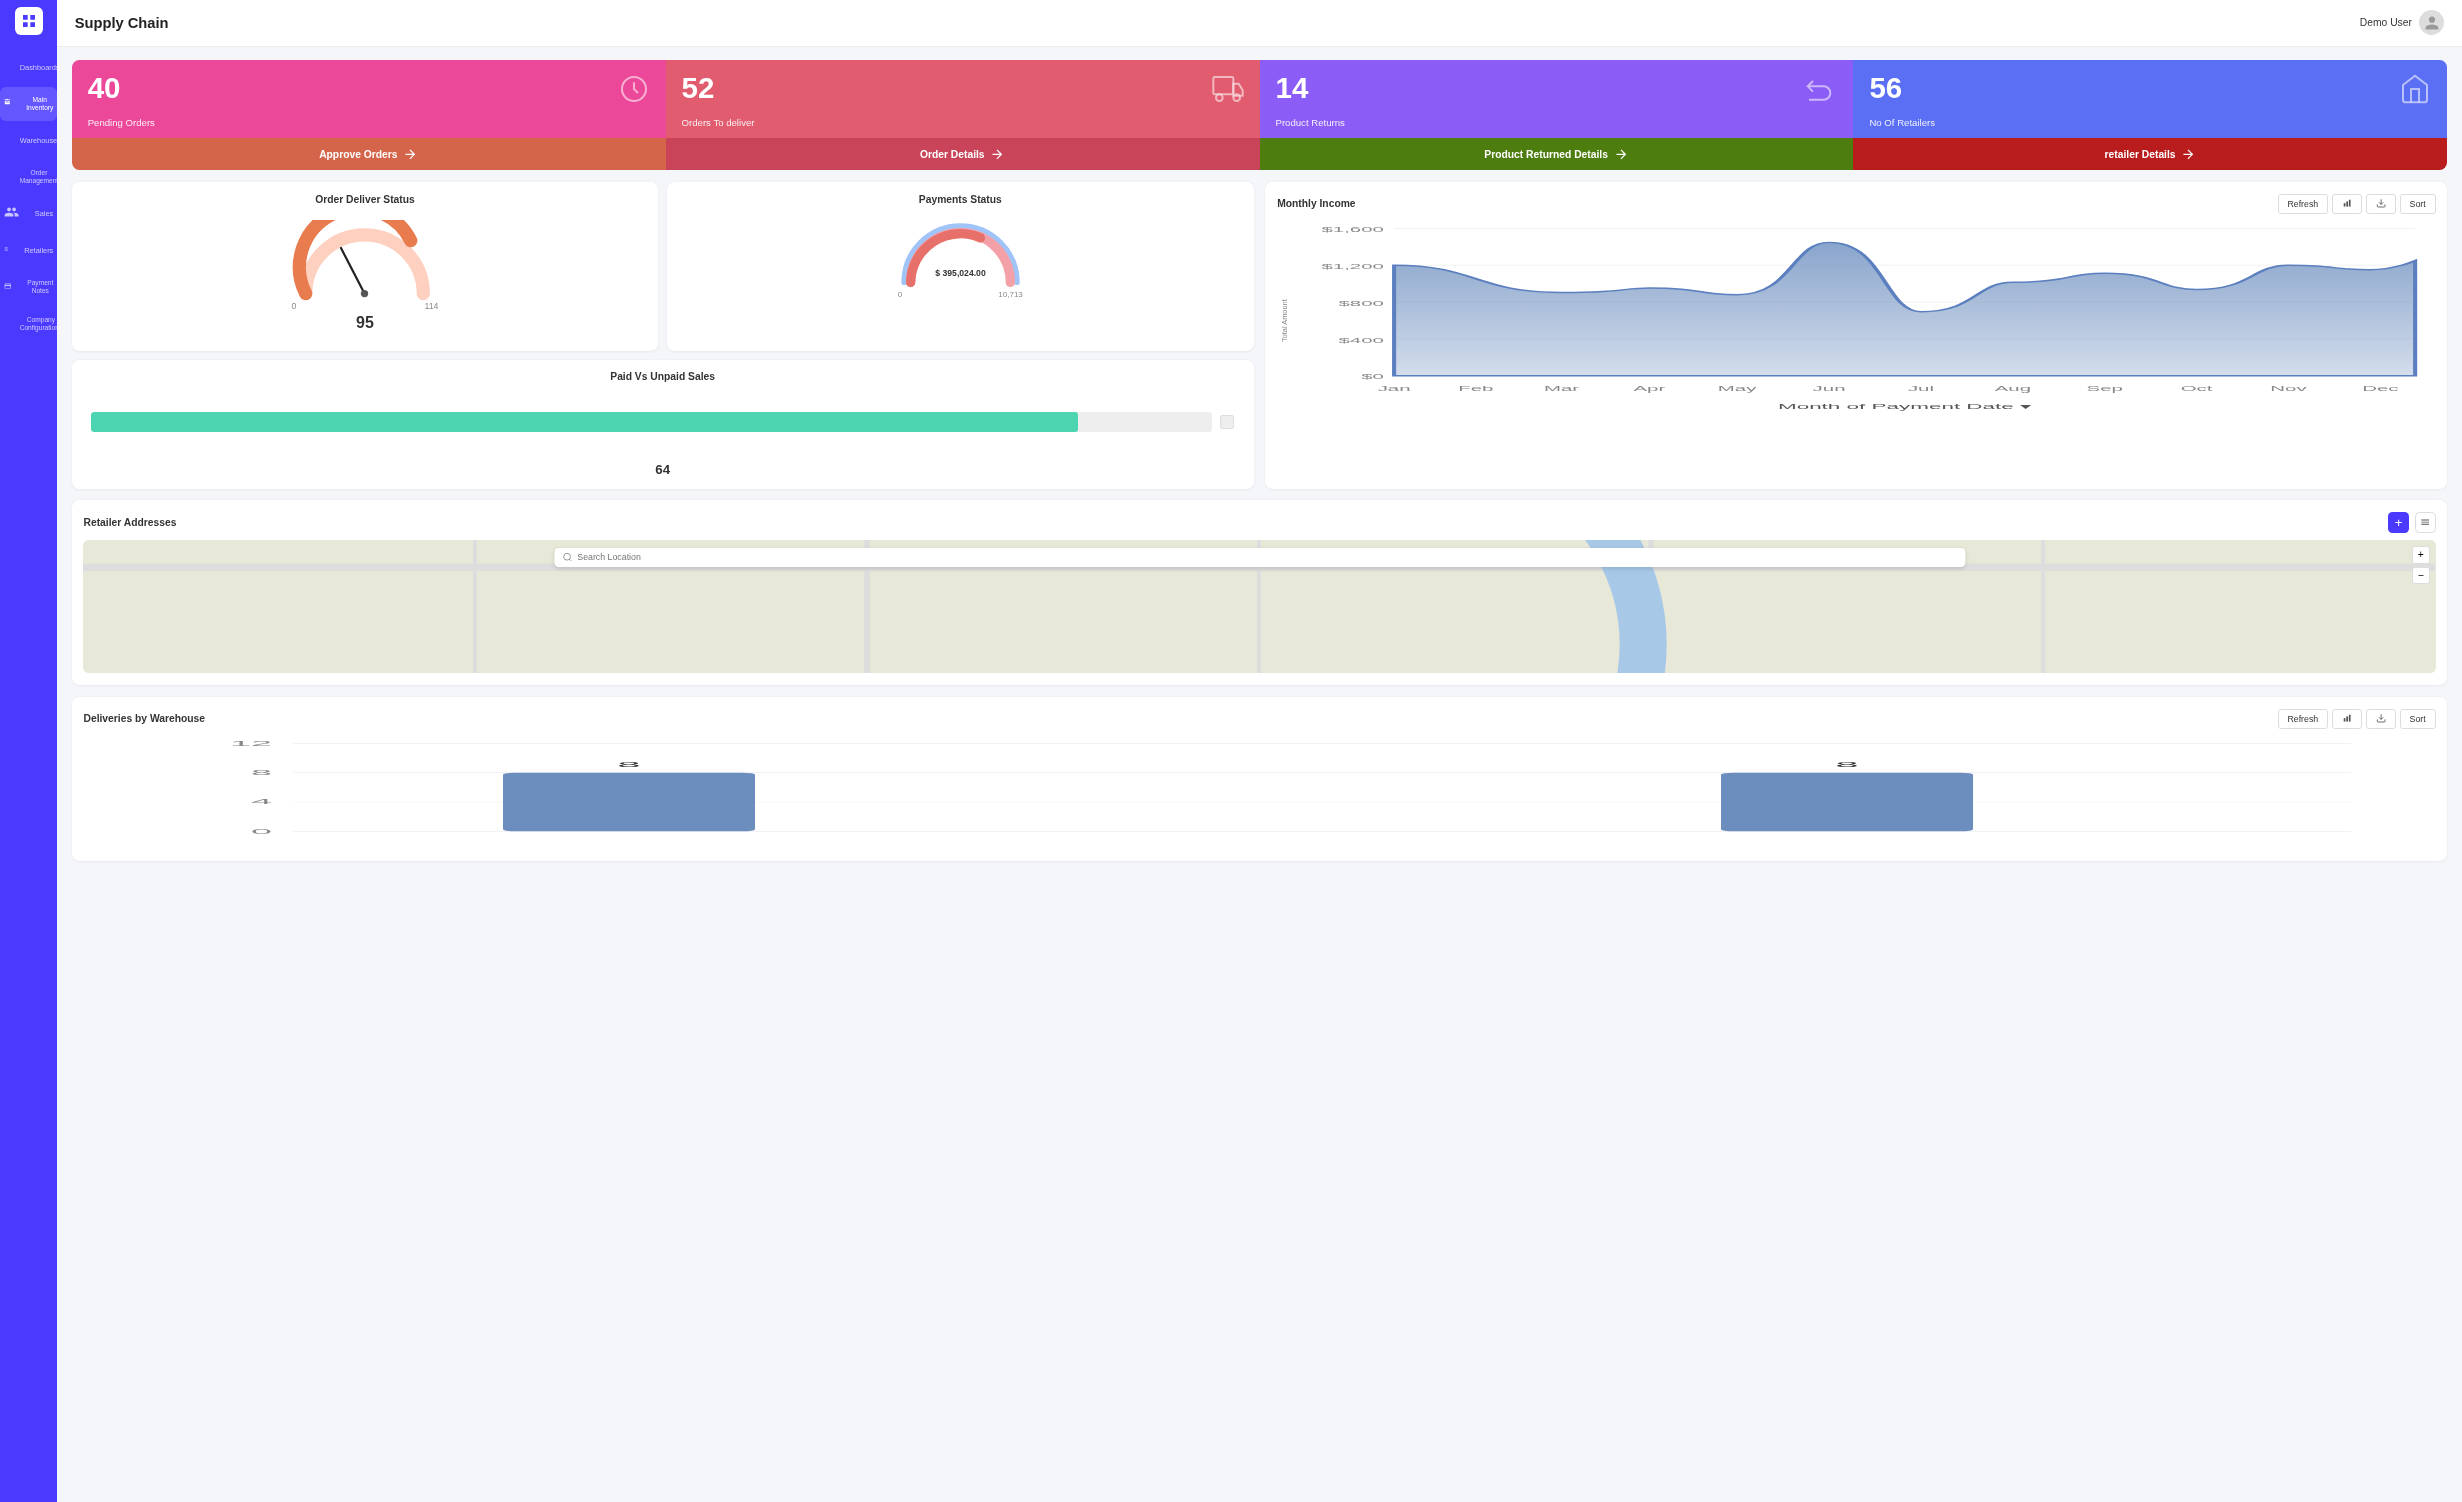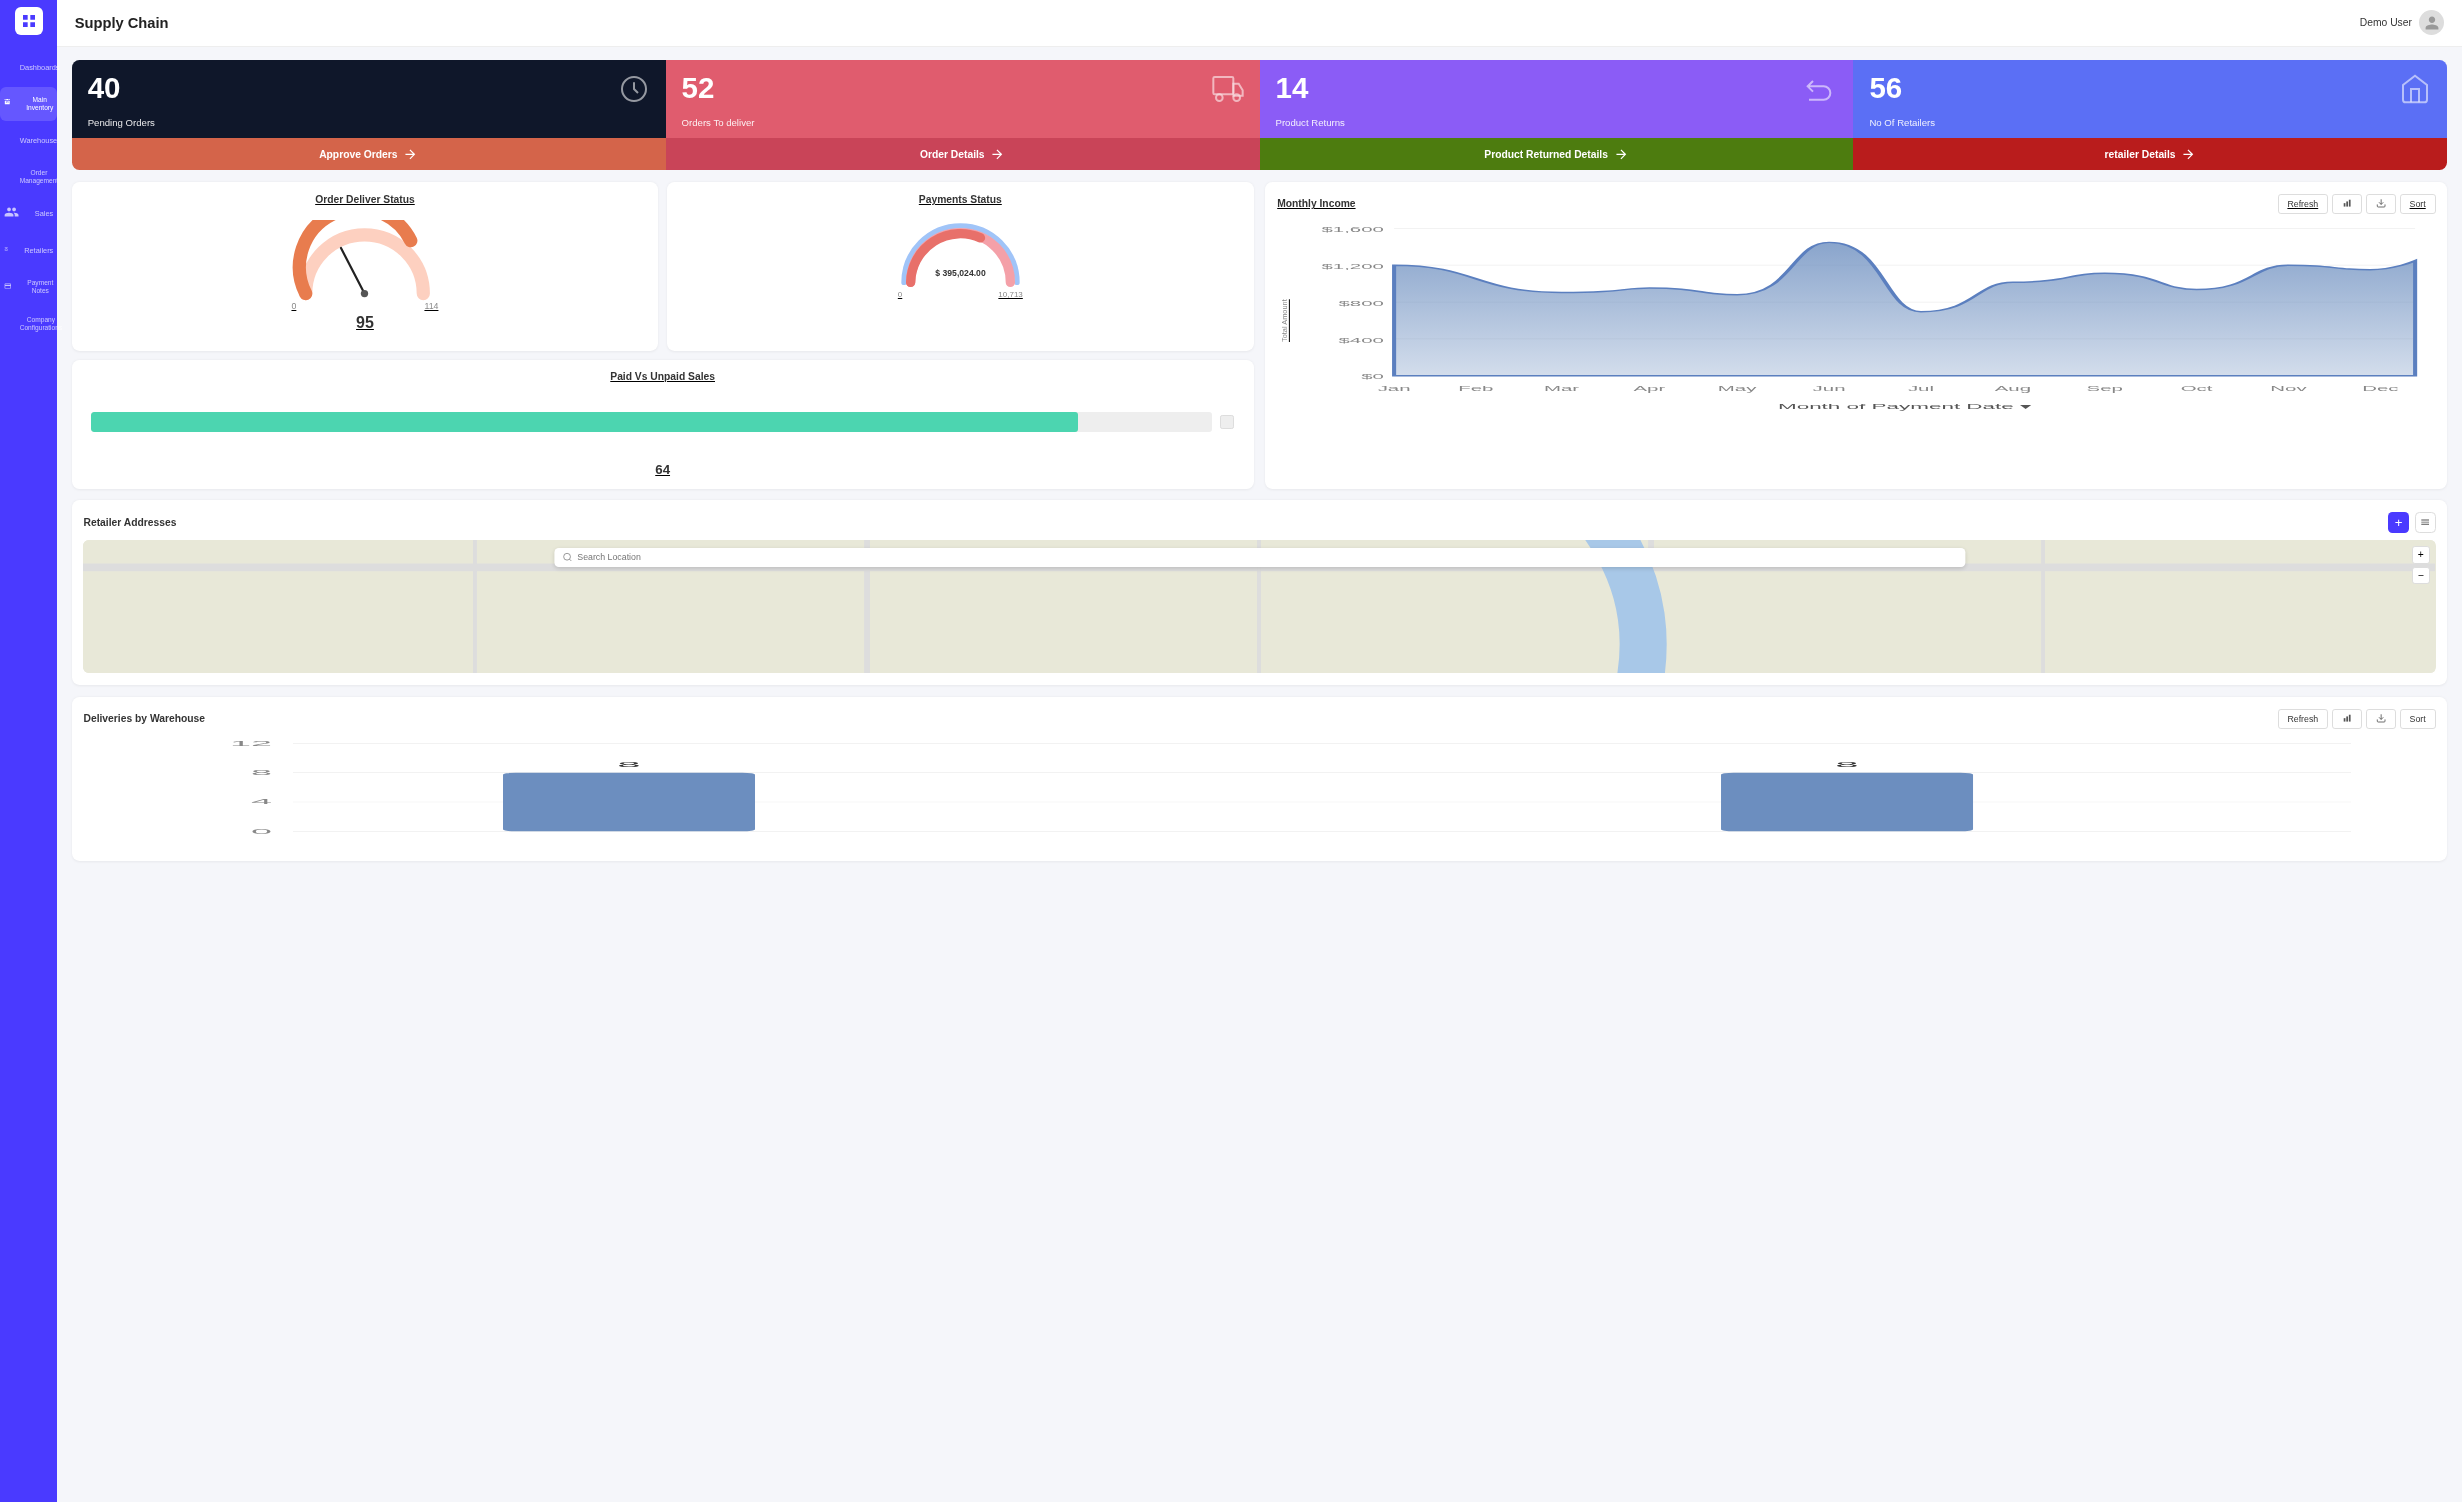--- a/index.html
+++ b/index.html
@@ -70,21 +70,21 @@
     .card-label { font-size: 9.6px; color: rgba(255,255,255,0.9); margin-top: 14px; }
     .card-icon { opacity: 0.8; }
     .card-bottom {
       padding: 8.8px 16px;
       display: flex; align-items: center; justify-content: center;
       font-size: 10.3px; font-weight: 600; color: white;
       cursor: pointer; gap: 5.9px;
     }
     .card-bottom svg { width: 14.7px; height: 14.7px; }
 
-    .card-pending .card-top { background: #0f172a; }
+    .card-pending .card-top { background: #ec4899; }
     .card-pending .card-bottom { background: #d4644a; }
     .card-deliver .card-top { background: #e05c6e; }
     .card-deliver .card-bottom { background: #c94458; }
     .card-returns .card-top { background: #8b5cf6; }
     .card-returns .card-bottom { background: #4d7c0f; }
     .card-retailers .card-top { background: #5b6ff5; }
     .card-retailers .card-bottom { background: #b91c1c; }
 
     
     .panel {
@@ -297,21 +297,21 @@
         </div>
         <div class="card-bottom">
           <span>retailer Details</span>
           <svg viewBox="0 0 24 24" fill="white">
               <path d="M12 4l-1.41 1.41L16.17 11H4v2h12.17l-5.58 5.59L12 20l8-8z"></path>
             </svg>
         </div>
       </div>
     </div>
 
-    <div style="display:grid;grid-template-columns:1fr 1fr;gap:11.8px;text-decoration:underline;">
+    <div style="display:grid;grid-template-columns:1fr 1fr;gap:11.8px;">
 
       <div style="display:flex;flex-direction:column;gap:8.8px;">
 
         <div style="display:grid;grid-template-columns:1fr 1fr;gap:8.8px;">
 
           <div class="panel">
             <div class="panel-title">Order Deliver Status</div>
             <div class="gauge-container">
               <svg class="gauge-svg" viewBox="0 0 200 110">
 

